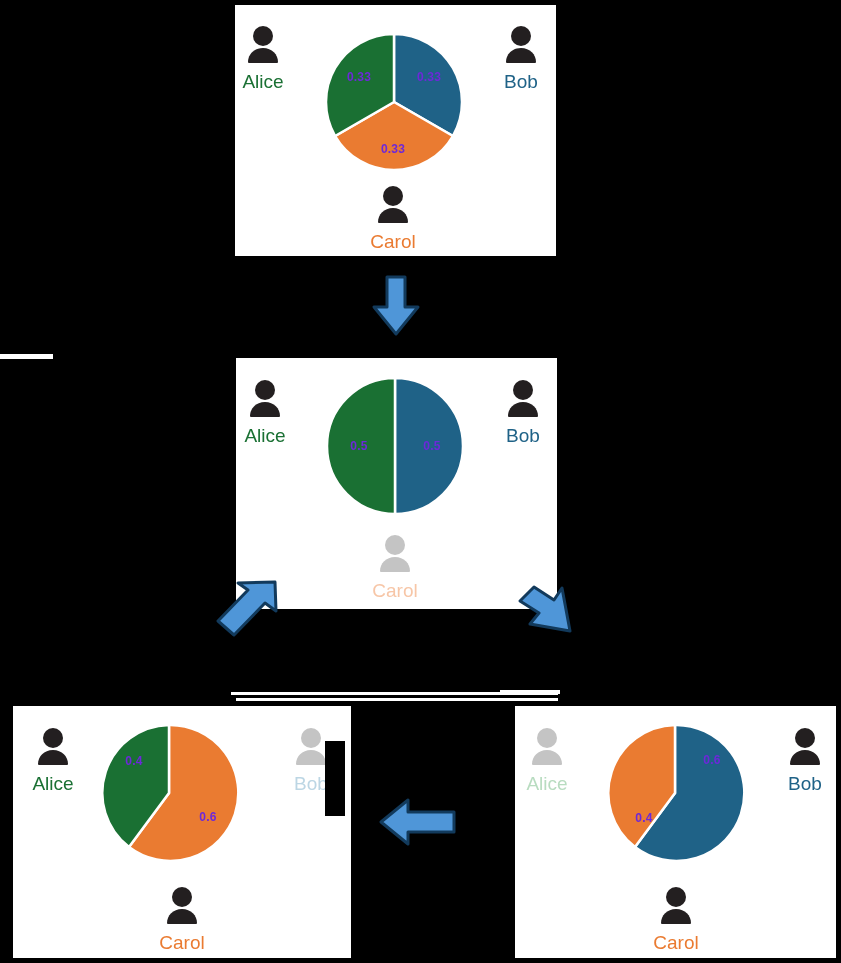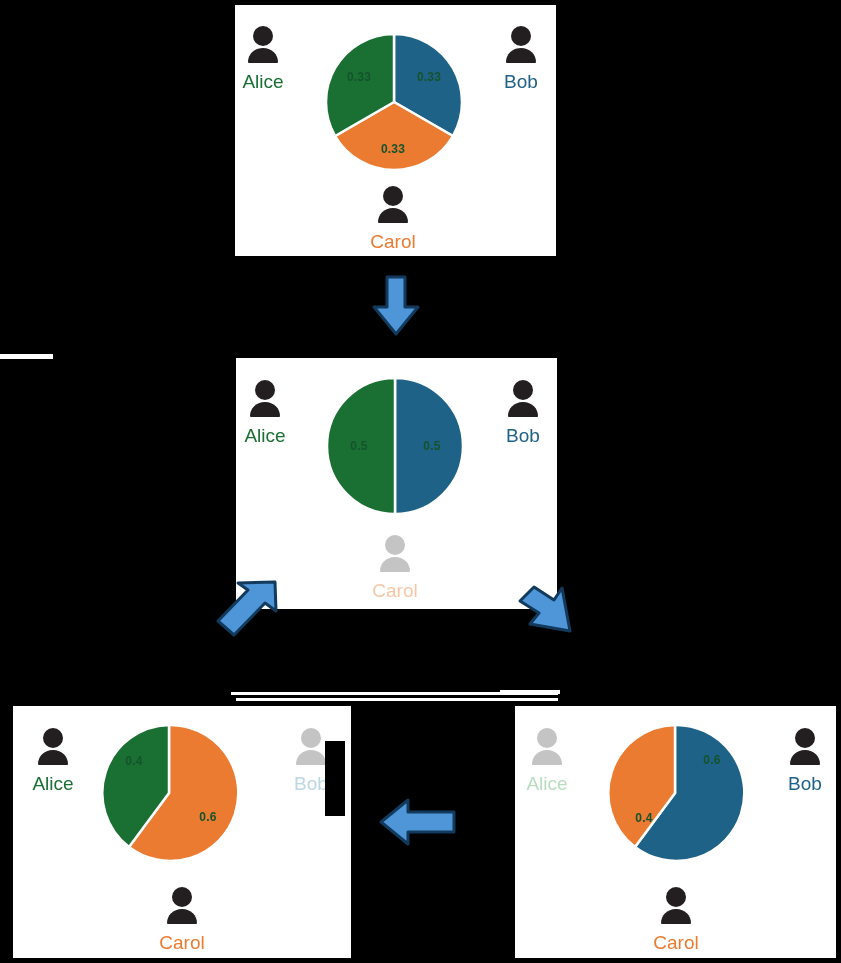--- a/index.html
+++ b/index.html
@@ -60,21 +60,21 @@
     font-family: "Liberation Sans", sans-serif;
     white-space: nowrap;
   }
 
   .pie-wrap {
     position: absolute;
   }
 
   .slice-label {
     position: absolute;
-    color: #14532d;
+    color: #6d28d9;
     font-size: 12px;
     font-weight: bold;
     font-family: "Liberation Sans", sans-serif;
     transform: translate(-50%, -50%);
     pointer-events: none;
     letter-spacing: 0.2px;
   }
 
   .arrow {
     position: absolute;

